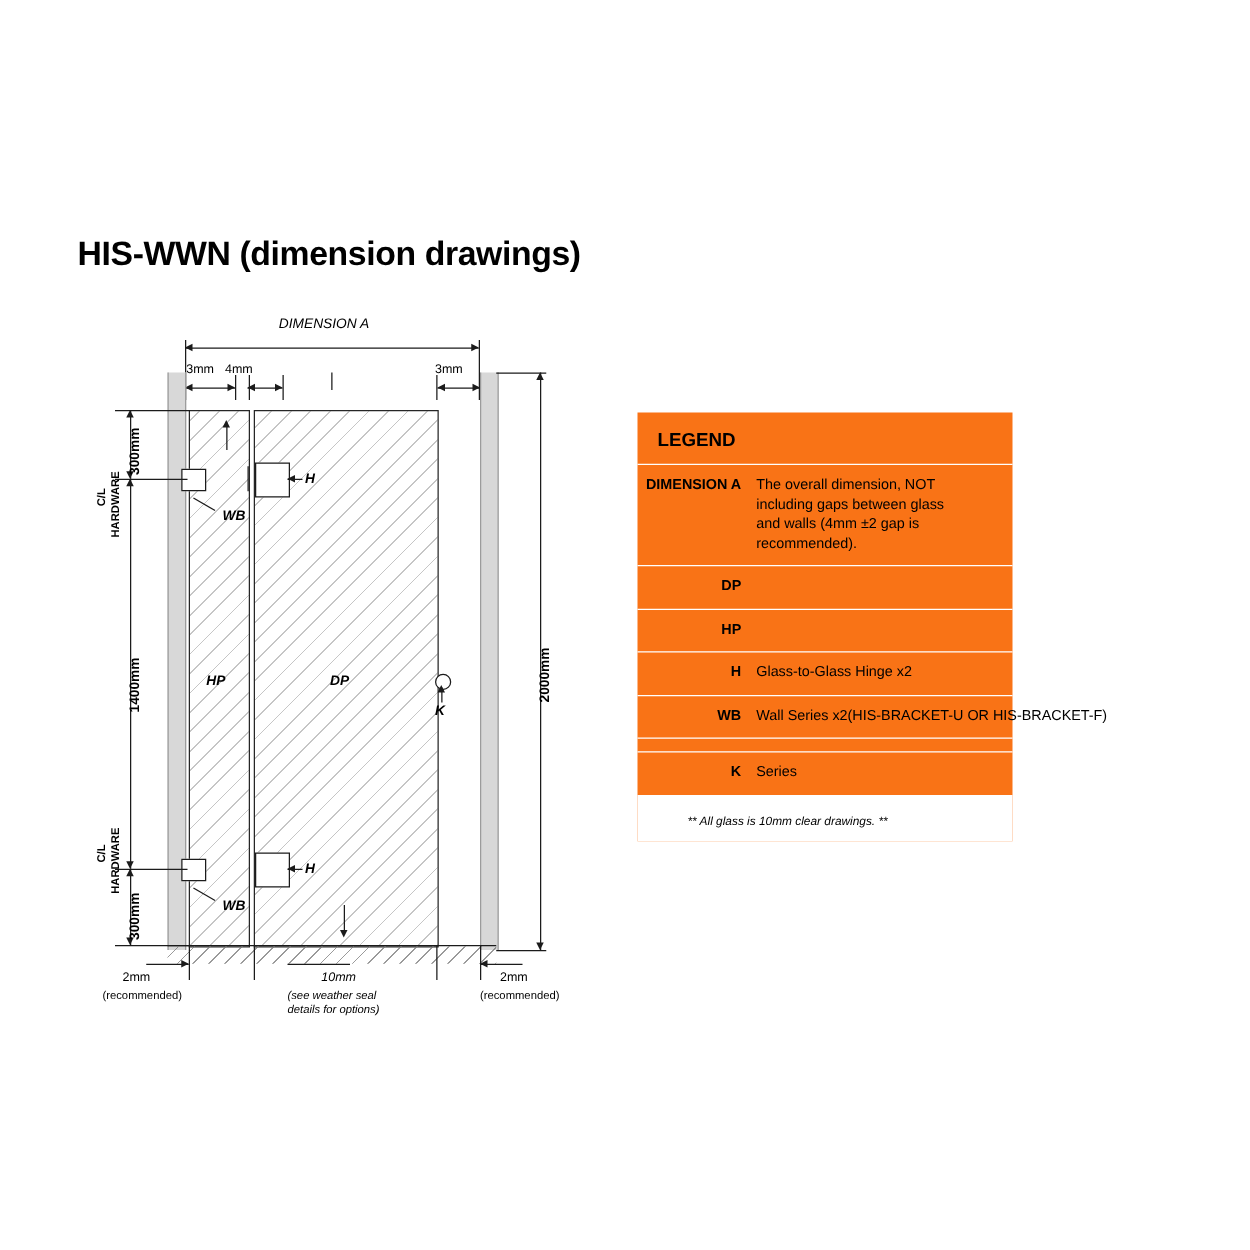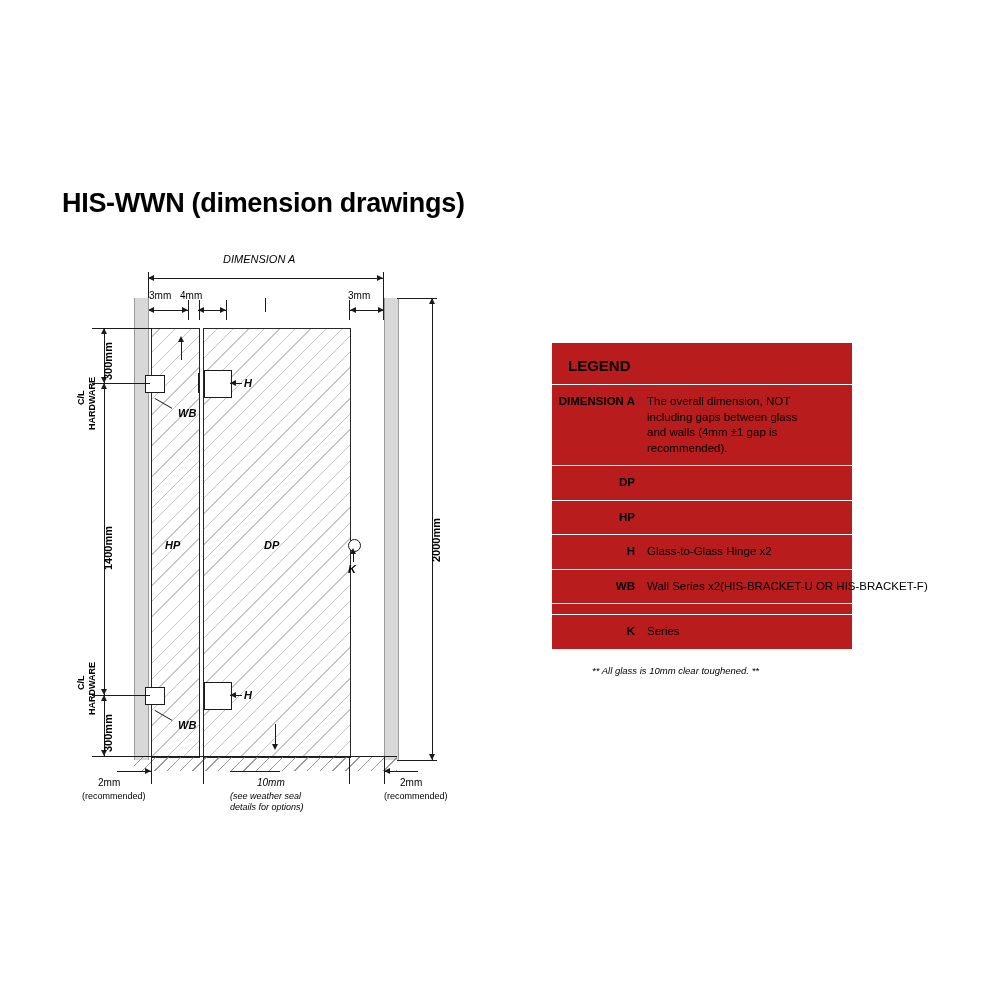--- a/index.html
+++ b/index.html
@@ -112,26 +112,25 @@
     width: 0; height: 0;
   }
   .arrow-l { border-top: 3px solid transparent; border-bottom: 3px solid transparent; border-right: 6px solid #1b1b1b; }
   .arrow-r { border-top: 3px solid transparent; border-bottom: 3px solid transparent; border-left: 6px solid #1b1b1b; }
   .arrow-u { border-left: 3px solid transparent; border-right: 3px solid transparent; border-bottom: 6px solid #1b1b1b; }
   .arrow-d { border-left: 3px solid transparent; border-right: 3px solid transparent; border-top: 6px solid #1b1b1b; }
 
   
   #legend {
     position: absolute;
-    left: 552px;
+    left: 510px;
     top: 330px;
     width: 300px;
-    background: #b91c1c;
+    background: #f97316;
     font-size: 11.5px;
-    margin-top: 13px;
   }
   #legend .legend-title {
     font-size: 15px;
     font-weight: bold;
     padding: 14px 16px 10px 16px;
   }
   .legend-row {
     display: flex;
     border-top: 1px solid #ffffff;
     padding: 9px 0;
@@ -294,21 +293,21 @@
   <div class="lbl tiny" style="left:324px; top:551px;">(recommended)</div>
 </div>
 
 <div id="legend">
   <div class="legend-title">LEGEND</div>
 
   <div class="legend-row">
     <div class="legend-key">DIMENSION A</div>
     <div class="legend-desc">The overall dimension, NOT
 including gaps between glass
-and walls (4mm ±1 gap is
+and walls (4mm ±2 gap is
 recommended).</div>
   </div>
 
   <div class="legend-row">
     <div class="legend-key">DP</div>
   </div>
 
   <div class="legend-row">
     <div class="legend-key">HP</div>
   </div>
@@ -323,14 +322,14 @@
     <div class="legend-desc nowrap">Wall Series x2(HIS-BRACKET-U OR HIS-BRACKET-F)</div>
   </div>
 
   <div class="spacer-row"></div>
 
   <div class="legend-row">
     <div class="legend-key">K</div>
     <div class="legend-desc">Series</div>
   </div>
 
-  <div class="legend-foot">** All glass is 10mm clear toughened. **</div>
+  <div class="legend-foot">** All glass is 10mm clear drawings. **</div>
 </div>
 
 </body></html>

